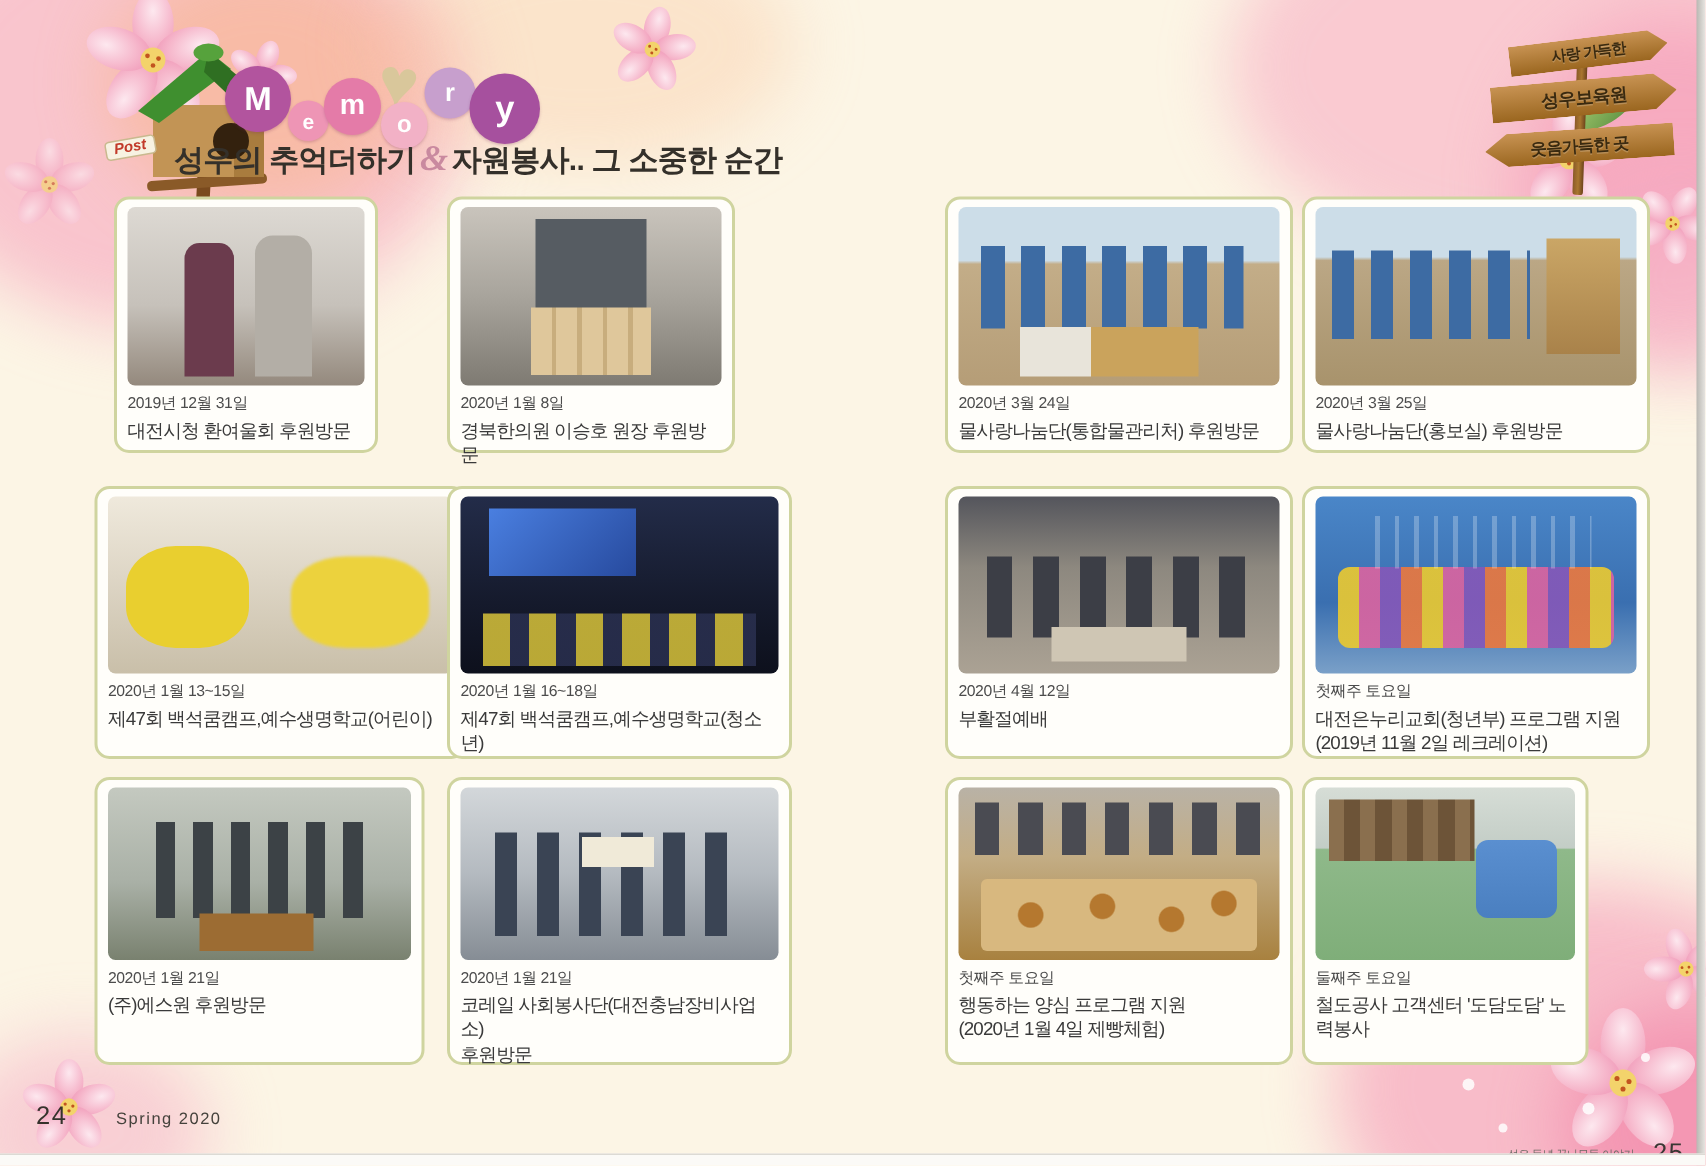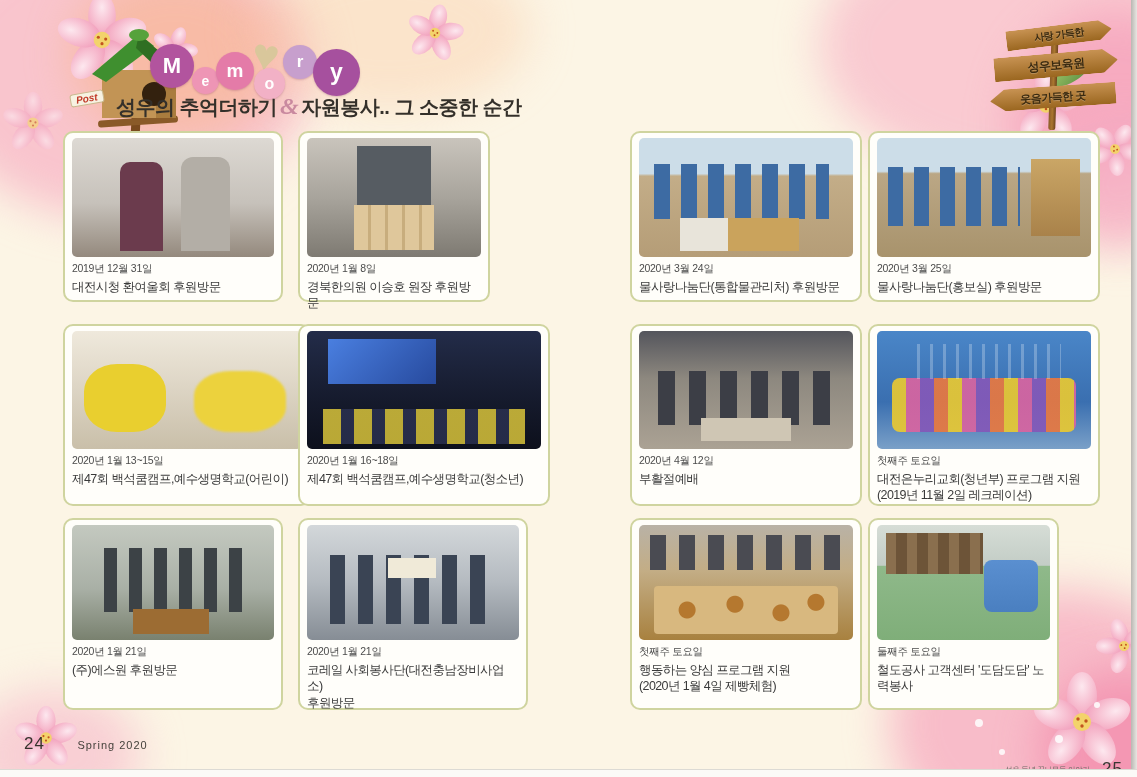--- a/index.html
+++ b/index.html
@@ -233,36 +233,36 @@
     <span>성우의 추억더하기</span><span class="amp">&amp;</span><span>자원봉사.. 그 소중한 순간</span>
   </div>
 
   <div class="signpost">
     <div class="pole"></div>
     <div class="sign s1">사랑 가득한</div>
     <div class="sign s2">성우보육원</div>
     <div class="sign s3">웃음가득한 곳</div>
   </div>
 
-  <div class="card r1" style="left:63px;width:220px">
+  <div class="card r1" style="left:76px;width:176px">
     <div class="photo p1"></div>
     <div class="date">2019년 12월 31일</div>
     <div class="caption">대전시청 환여울회 후원방문</div>
   </div>
   <div class="card r1" style="left:298px;width:192px">
     <div class="photo p2"></div>
     <div class="date">2020년 1월 8일</div>
     <div class="caption">경북한의원 이승호 원장 후원방문</div>
   </div>
   <div class="card r2" style="left:63px;width:248px">
     <div class="photo p3"></div>
     <div class="date">2020년 1월 13~15일</div>
     <div class="caption">제47회 백석쿰캠프,예수생명학교(어린이)</div>
   </div>
-  <div class="card r2" style="left:298px;width:252px">
+  <div class="card r2" style="left:298px;width:230px">
     <div class="photo p4"></div>
     <div class="date">2020년 1월 16~18일</div>
     <div class="caption">제47회 백석쿰캠프,예수생명학교(청소년)</div>
   </div>
   <div class="card r3" style="left:63px;width:220px">
     <div class="photo p5"></div>
     <div class="date">2020년 1월 21일</div>
     <div class="caption">(주)에스원 후원방문</div>
   </div>
   <div class="card r3" style="left:298px;width:230px">

